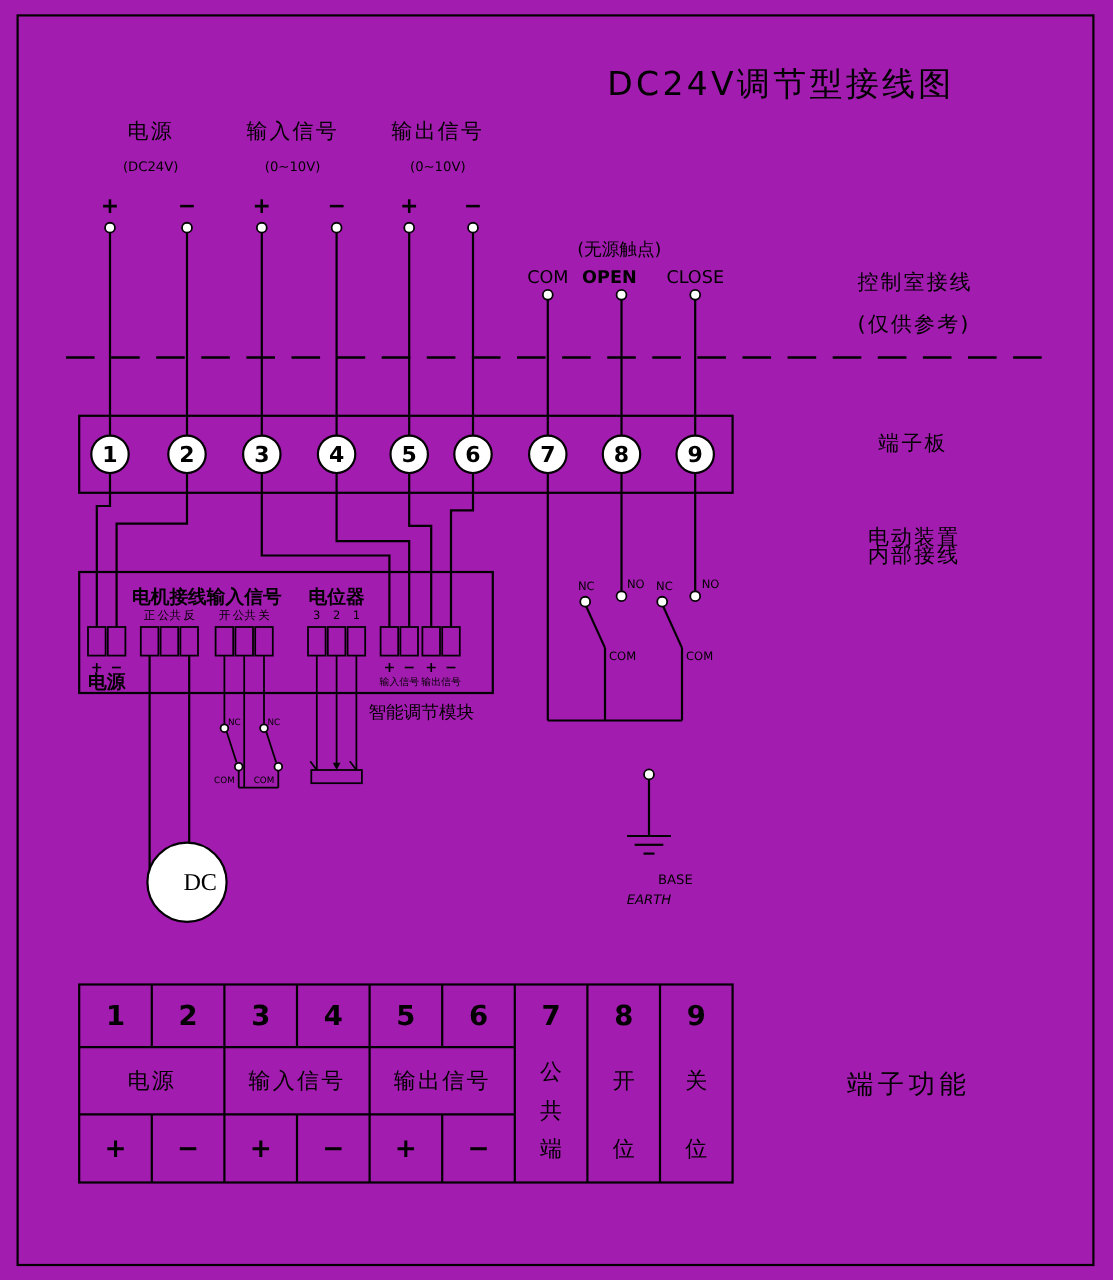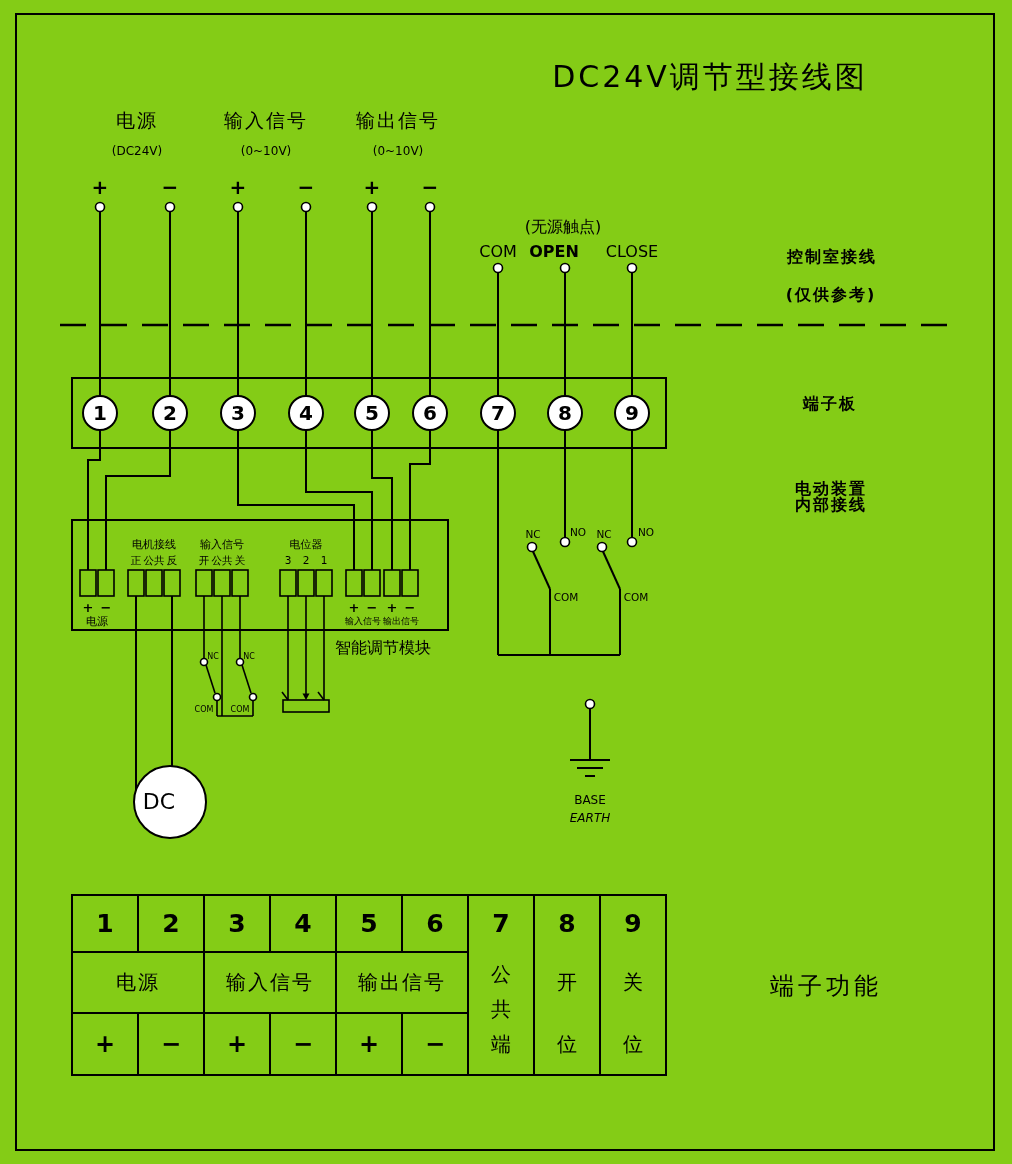--- a/index.html
+++ b/index.html
@@ -1,45 +1,45 @@
 <!DOCTYPE html>
 <html><head>
 <meta charset="utf-8">
 <style>
   * { margin:0; padding:0; box-sizing:border-box; }
   html,body { background:#e8e8e8; }
   body { font-family:"DejaVu Sans", sans-serif; color:#000; }
   #canvas {
     position:relative; width:1012px; height:1164px;
-    background:#84cc16; overflow:hidden; margin:0 auto;
+    background:#a21caf; overflow:hidden; margin:0 auto;
   }
   svg.layer { position:absolute; left:0; top:0; }
   .ln   { stroke:#000; stroke-width:2; fill:none; }
   .ln15 { stroke:#000; stroke-width:1.6; fill:none; }
   .dash { stroke:#000; stroke-width:2.4; fill:none; stroke-dasharray:26 15; }
   .term { fill:#fff; stroke:#000; stroke-width:2; }
   .ct   { fill:#fff; stroke:#000; stroke-width:1.6; }
   .fillb{ fill:#000; stroke:none; }
 
   .lbl { position:absolute; transform:translate(-50%,-50%); white-space:nowrap; line-height:1; color:#000; }
   .f30 { font-size:30px; letter-spacing:3px; }
-  .f21 { font-size:16px; letter-spacing:2px;font-weight:bold; }
+  .f21 { font-size:19px; letter-spacing:2px; }
   .f24 { font-size:24px; letter-spacing:4px; }
   .f19 { font-size:19px; letter-spacing:2px; }
   .f17 { font-size:12px; }
   .f16 { font-size:16px; }
   .pol { font-size:20px; font-weight:600; }
   .num { font-size:20px; font-weight:600; }
   .tnum{ font-size:25px; font-weight:600; }
   .tpol{ font-size:24px; font-weight:600; }
   .tgrp{ font-size:20px; letter-spacing:2px; }
   .tvrt{ font-size:20px; }
   .f13 { font-size:13px; font-weight:600; }
   .f12 { font-size:12px; }
-  .f11 { font-size:11px; }
+  .f11 { font-size:17px;font-weight:bold; }
   .f10 { font-size:10.5px; }
   .f9  { font-size:9px; }
   .f8  { font-size:8px; }
   .motor{ font-size:22px; }
 </style>
 </head>
 <body>
 
 <div id="canvas">
 
@@ -250,30 +250,30 @@
   <div class="lbl f9" style="left:363px; top:621px;">输入信号</div>
   <div class="lbl f9" style="left:401px; top:621px;">输出信号</div>
 
   <div class="lbl f16" style="left:383px; top:648px;">智能调节模块</div>
 
   <div class="lbl f8" style="left:213px; top:657px;">NC</div>
   <div class="lbl f8" style="left:204px; top:710px;">COM</div>
   <div class="lbl f8" style="left:249px; top:657px;">NC</div>
   <div class="lbl f8" style="left:240px; top:710px;">COM</div>
 
-  <div class="lbl motor" style="left:159px; top:802px;">DC</div>
+  <div class="lbl motor" style="left:182px; top:802px;font-family:Liberation Serif, serif;">DC</div>
 
   <div class="lbl f10" style="left:533px; top:534px;">NC</div>
   <div class="lbl f10" style="left:578px; top:532px;">NO</div>
   <div class="lbl f10" style="left:566px; top:597px;">COM</div>
   <div class="lbl f10" style="left:604px; top:534px;">NC</div>
   <div class="lbl f10" style="left:646px; top:532px;">NO</div>
   <div class="lbl f10" style="left:636px; top:597px;">COM</div>
 
-  <div class="lbl f12" style="left:590px; top:800px;">BASE</div>
+  <div class="lbl f12" style="left:614px; top:800px;">BASE</div>
   <div class="lbl f12" style="left:590px; top:818px;font-style:italic;">EARTH</div>
 
   <div class="lbl tnum" style="left:105px; top:923px;">1</div>
   <div class="lbl tnum" style="left:171px; top:923px;">2</div>
   <div class="lbl tnum" style="left:237px; top:923px;">3</div>
   <div class="lbl tnum" style="left:303px; top:923px;">4</div>
   <div class="lbl tnum" style="left:369px; top:923px;">5</div>
   <div class="lbl tnum" style="left:435px; top:923px;">6</div>
   <div class="lbl tnum" style="left:501px; top:923px;">7</div>
   <div class="lbl tnum" style="left:567px; top:923px;">8</div>

